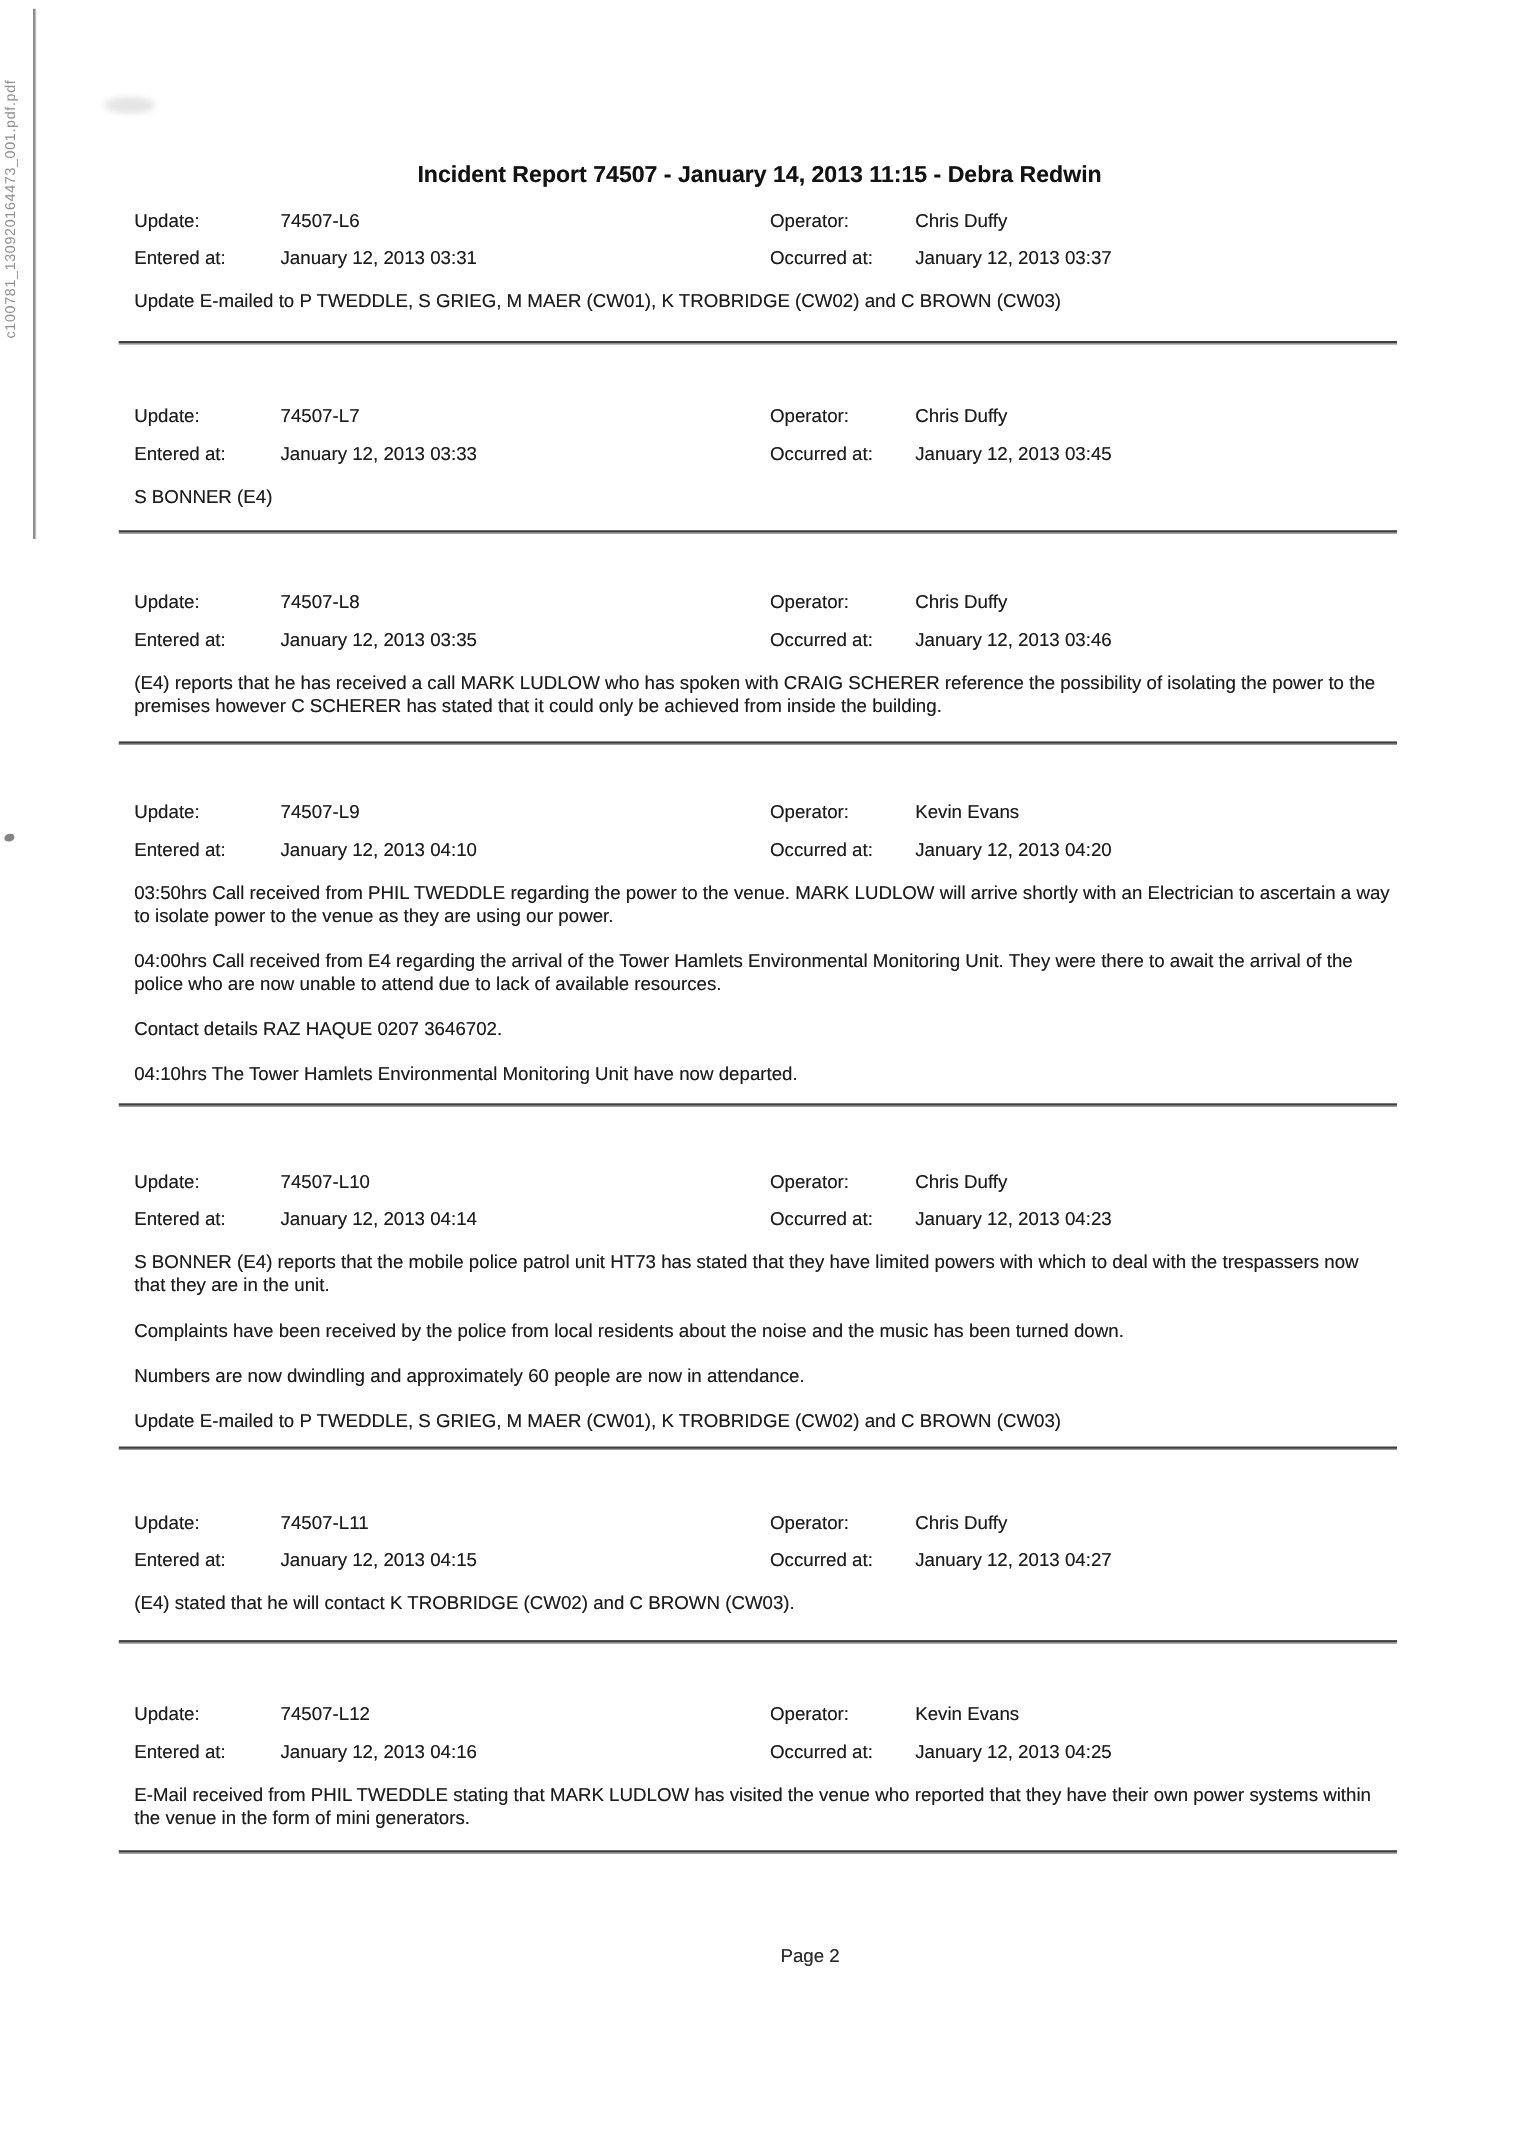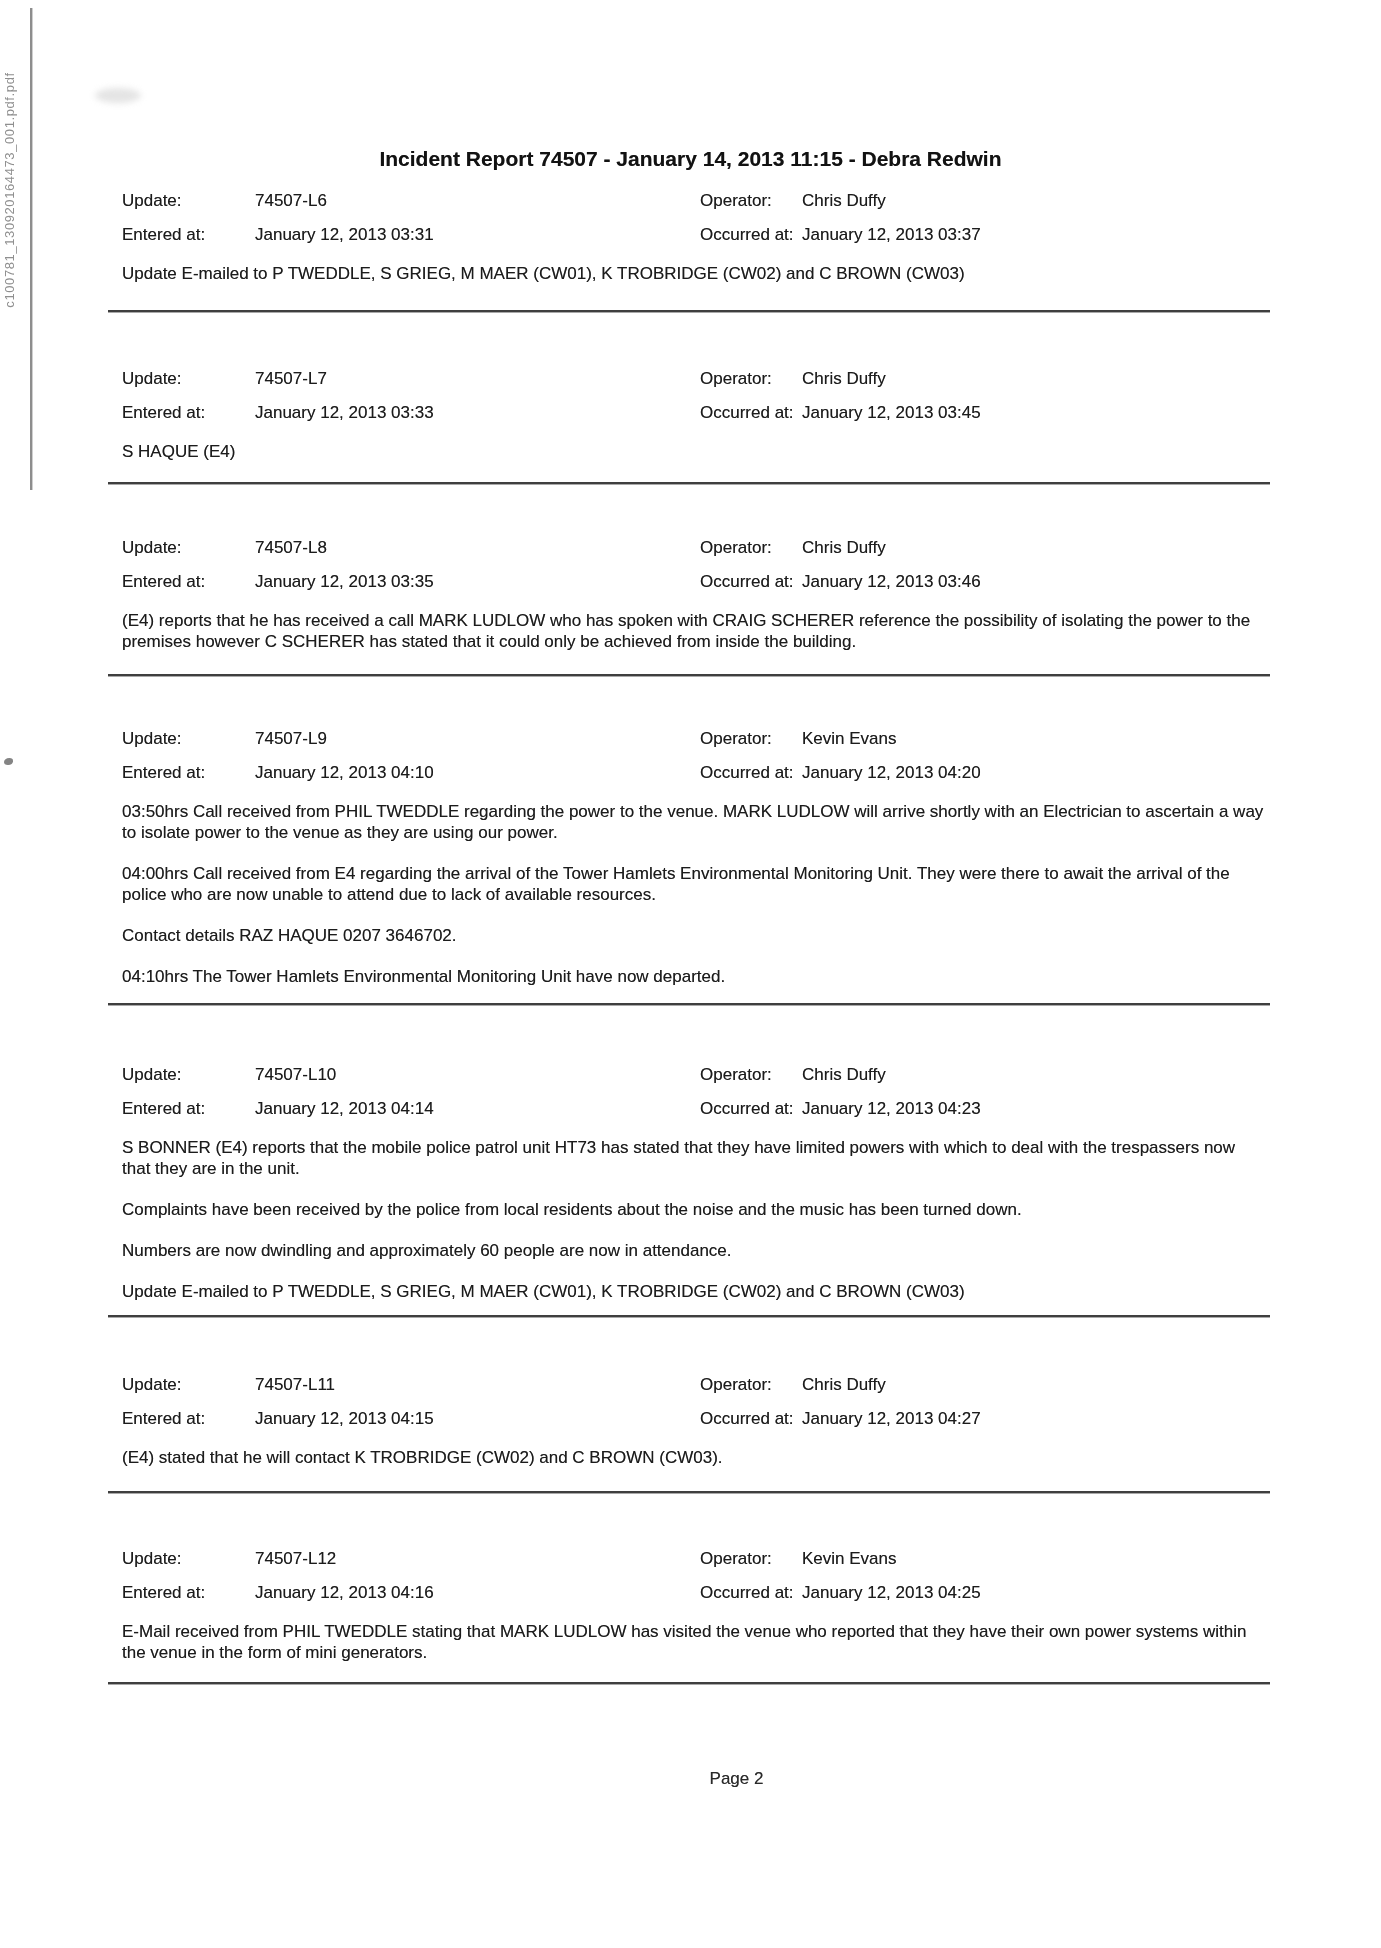--- a/index.html
+++ b/index.html
@@ -70,21 +70,21 @@
     color: #121212;
   }
 
   .entry { position: absolute; left: 100px; width: 1170px; height: 10px; }
   .cell  { position: absolute; white-space: nowrap; }
   .row1  { top: 0; }
   .row2  { top: 34px; }
   .col-label1 { left: 22px; }
   .col-value1 { left: 155px; }
   .col-label2 { left: 600px; }
-  .col-value2 { left: 702px; }
+  .col-value2 { left: 732px; }
   .entry-body {
     position: absolute;
     left: 22px; top: 73px;
     width: 1146px;
   }
   .entry-body p { margin: 0 0 20px 0; }
 
   .divider {
     position: absolute;
     left: 108px;
@@ -133,21 +133,21 @@
   <section class="entry" style="top:368px">
     <span class="cell row1 col-label1">Update:</span>
     <span class="cell row1 col-value1">74507-L7</span>
     <span class="cell row1 col-label2">Operator:</span>
     <span class="cell row1 col-value2">Chris Duffy</span>
     <span class="cell row2 col-label1">Entered at:</span>
     <span class="cell row2 col-value1">January 12, 2013 03:33</span>
     <span class="cell row2 col-label2">Occurred at:</span>
     <span class="cell row2 col-value2">January 12, 2013 03:45</span>
     <div class="entry-body">
-      <p>S HAQUE (E4)</p>
+      <p>S BONNER (E4)</p>
     </div>
   </section>
   <div class="divider" style="top:482px"></div>
 
   <section class="entry" style="top:537px">
     <span class="cell row1 col-label1">Update:</span>
     <span class="cell row1 col-value1">74507-L8</span>
     <span class="cell row1 col-label2">Operator:</span>
     <span class="cell row1 col-value2">Chris Duffy</span>
     <span class="cell row2 col-label1">Entered at:</span>

